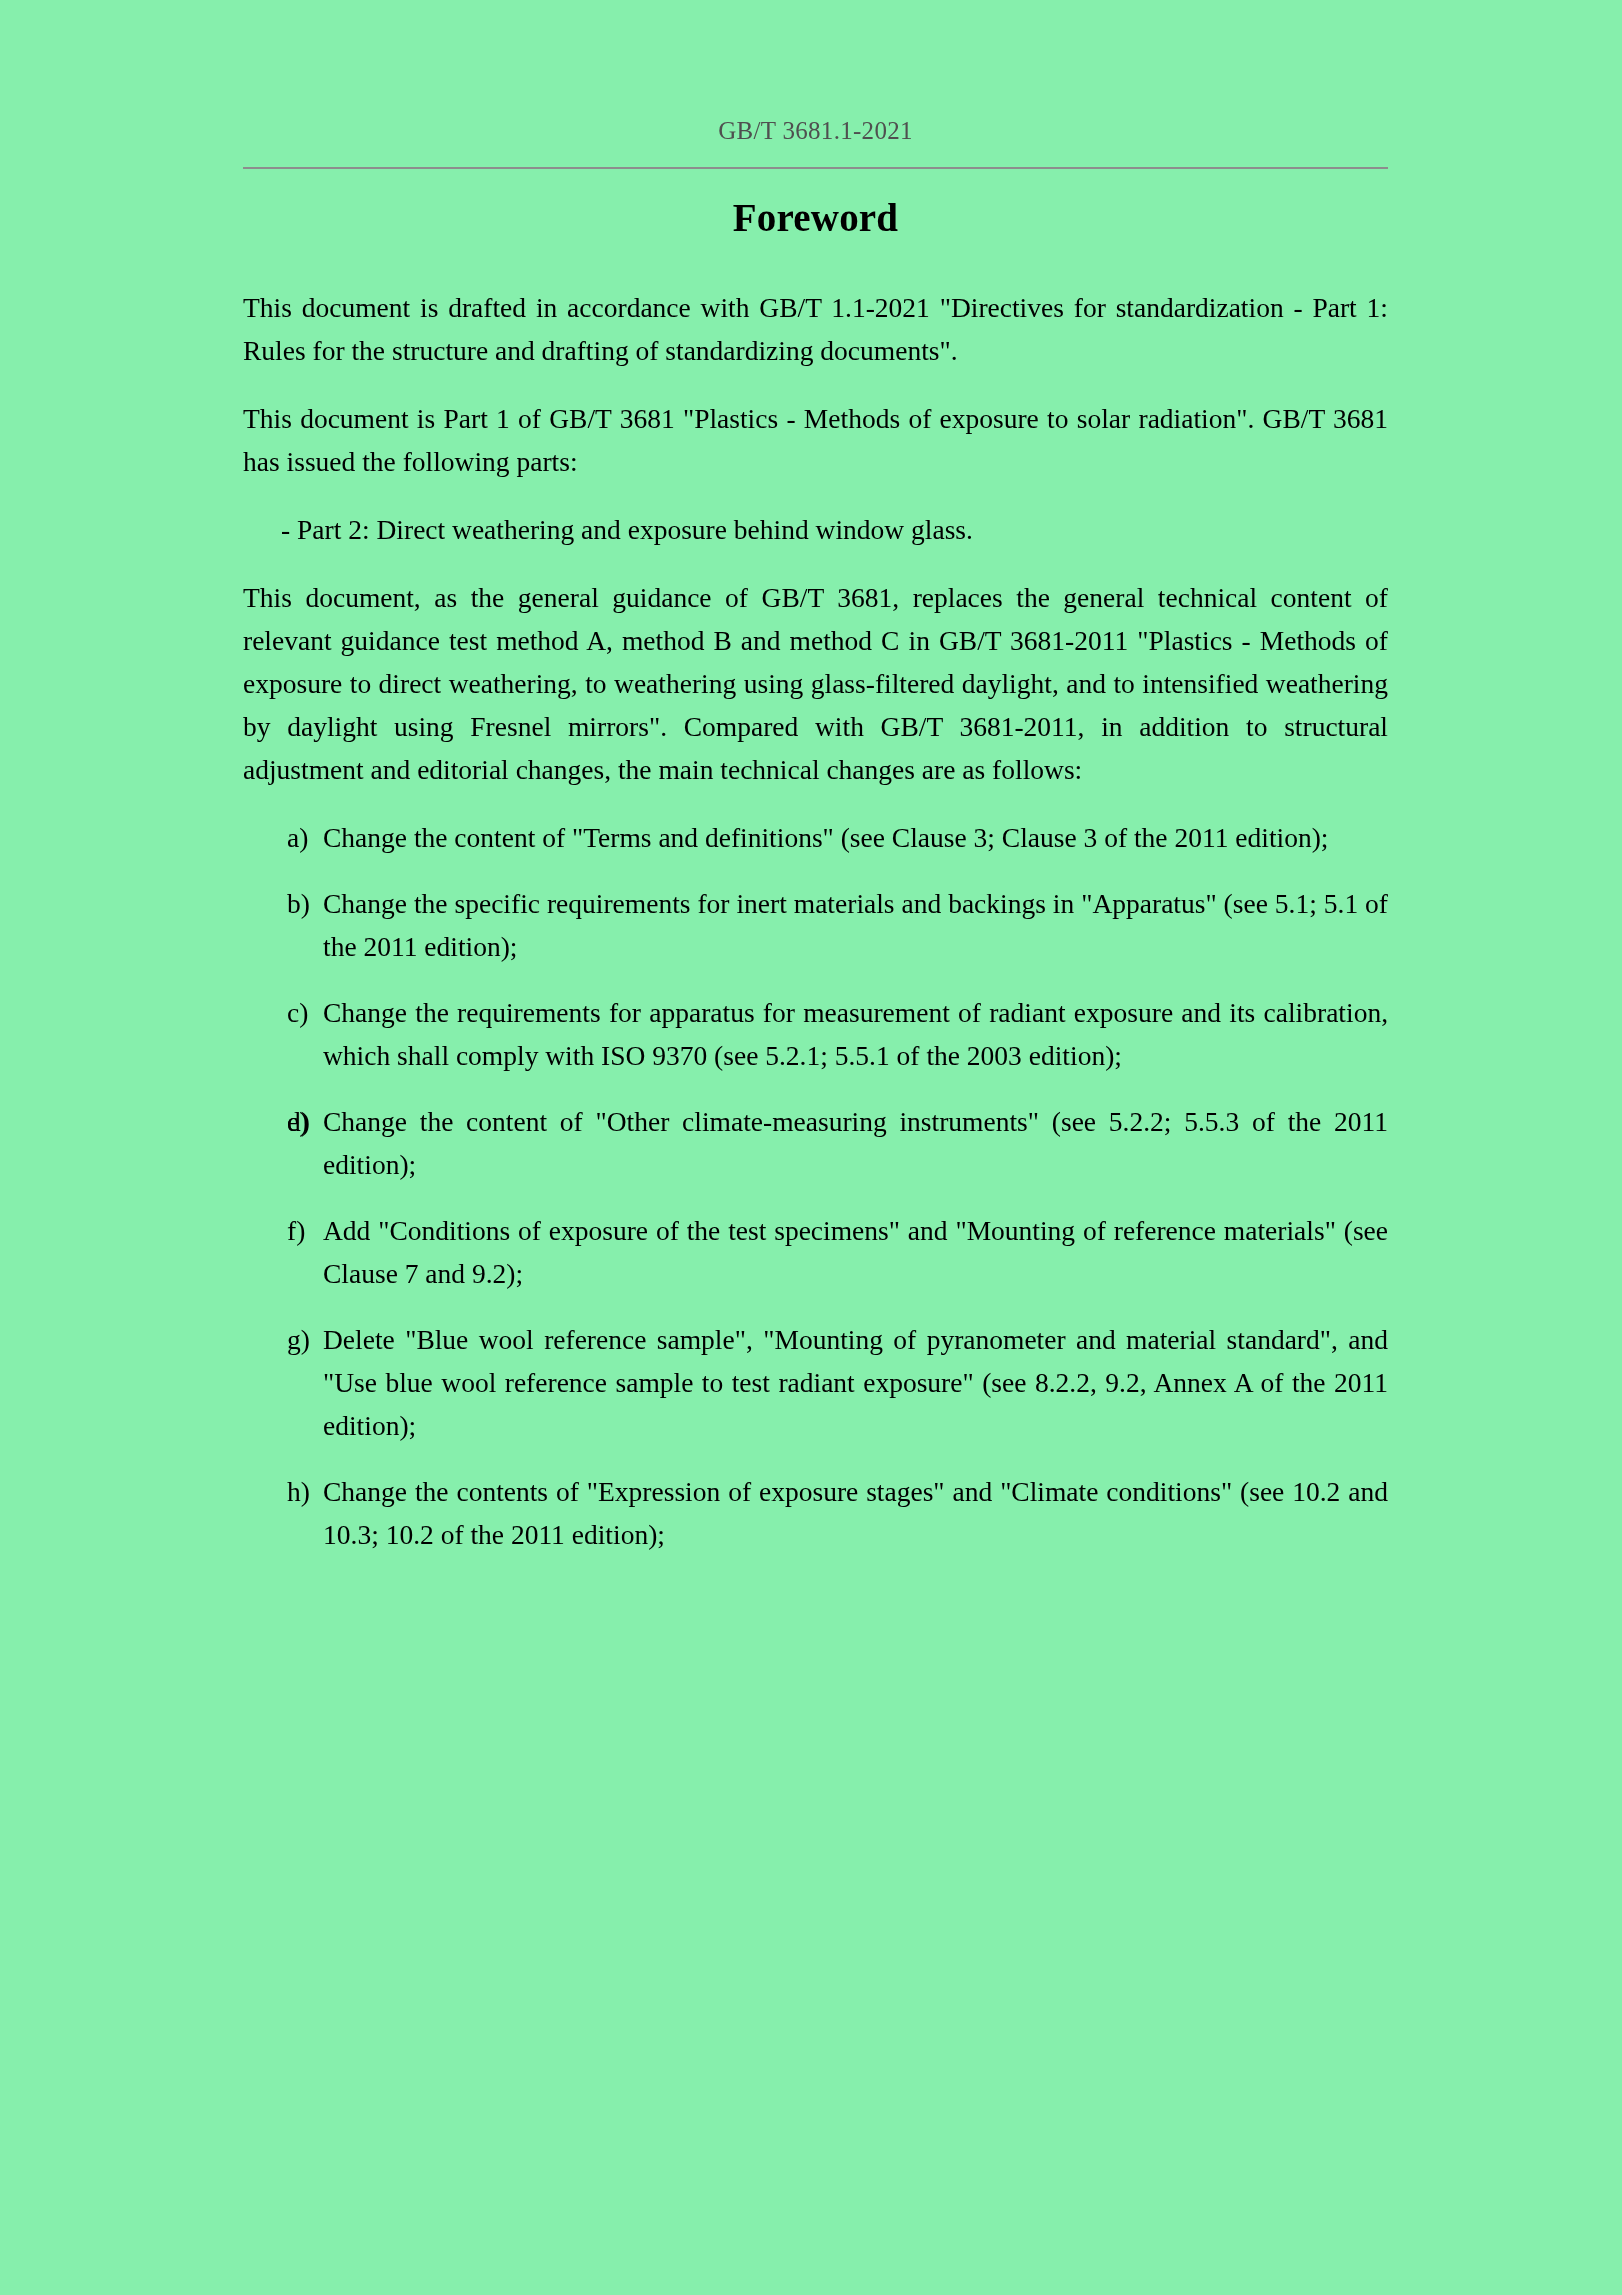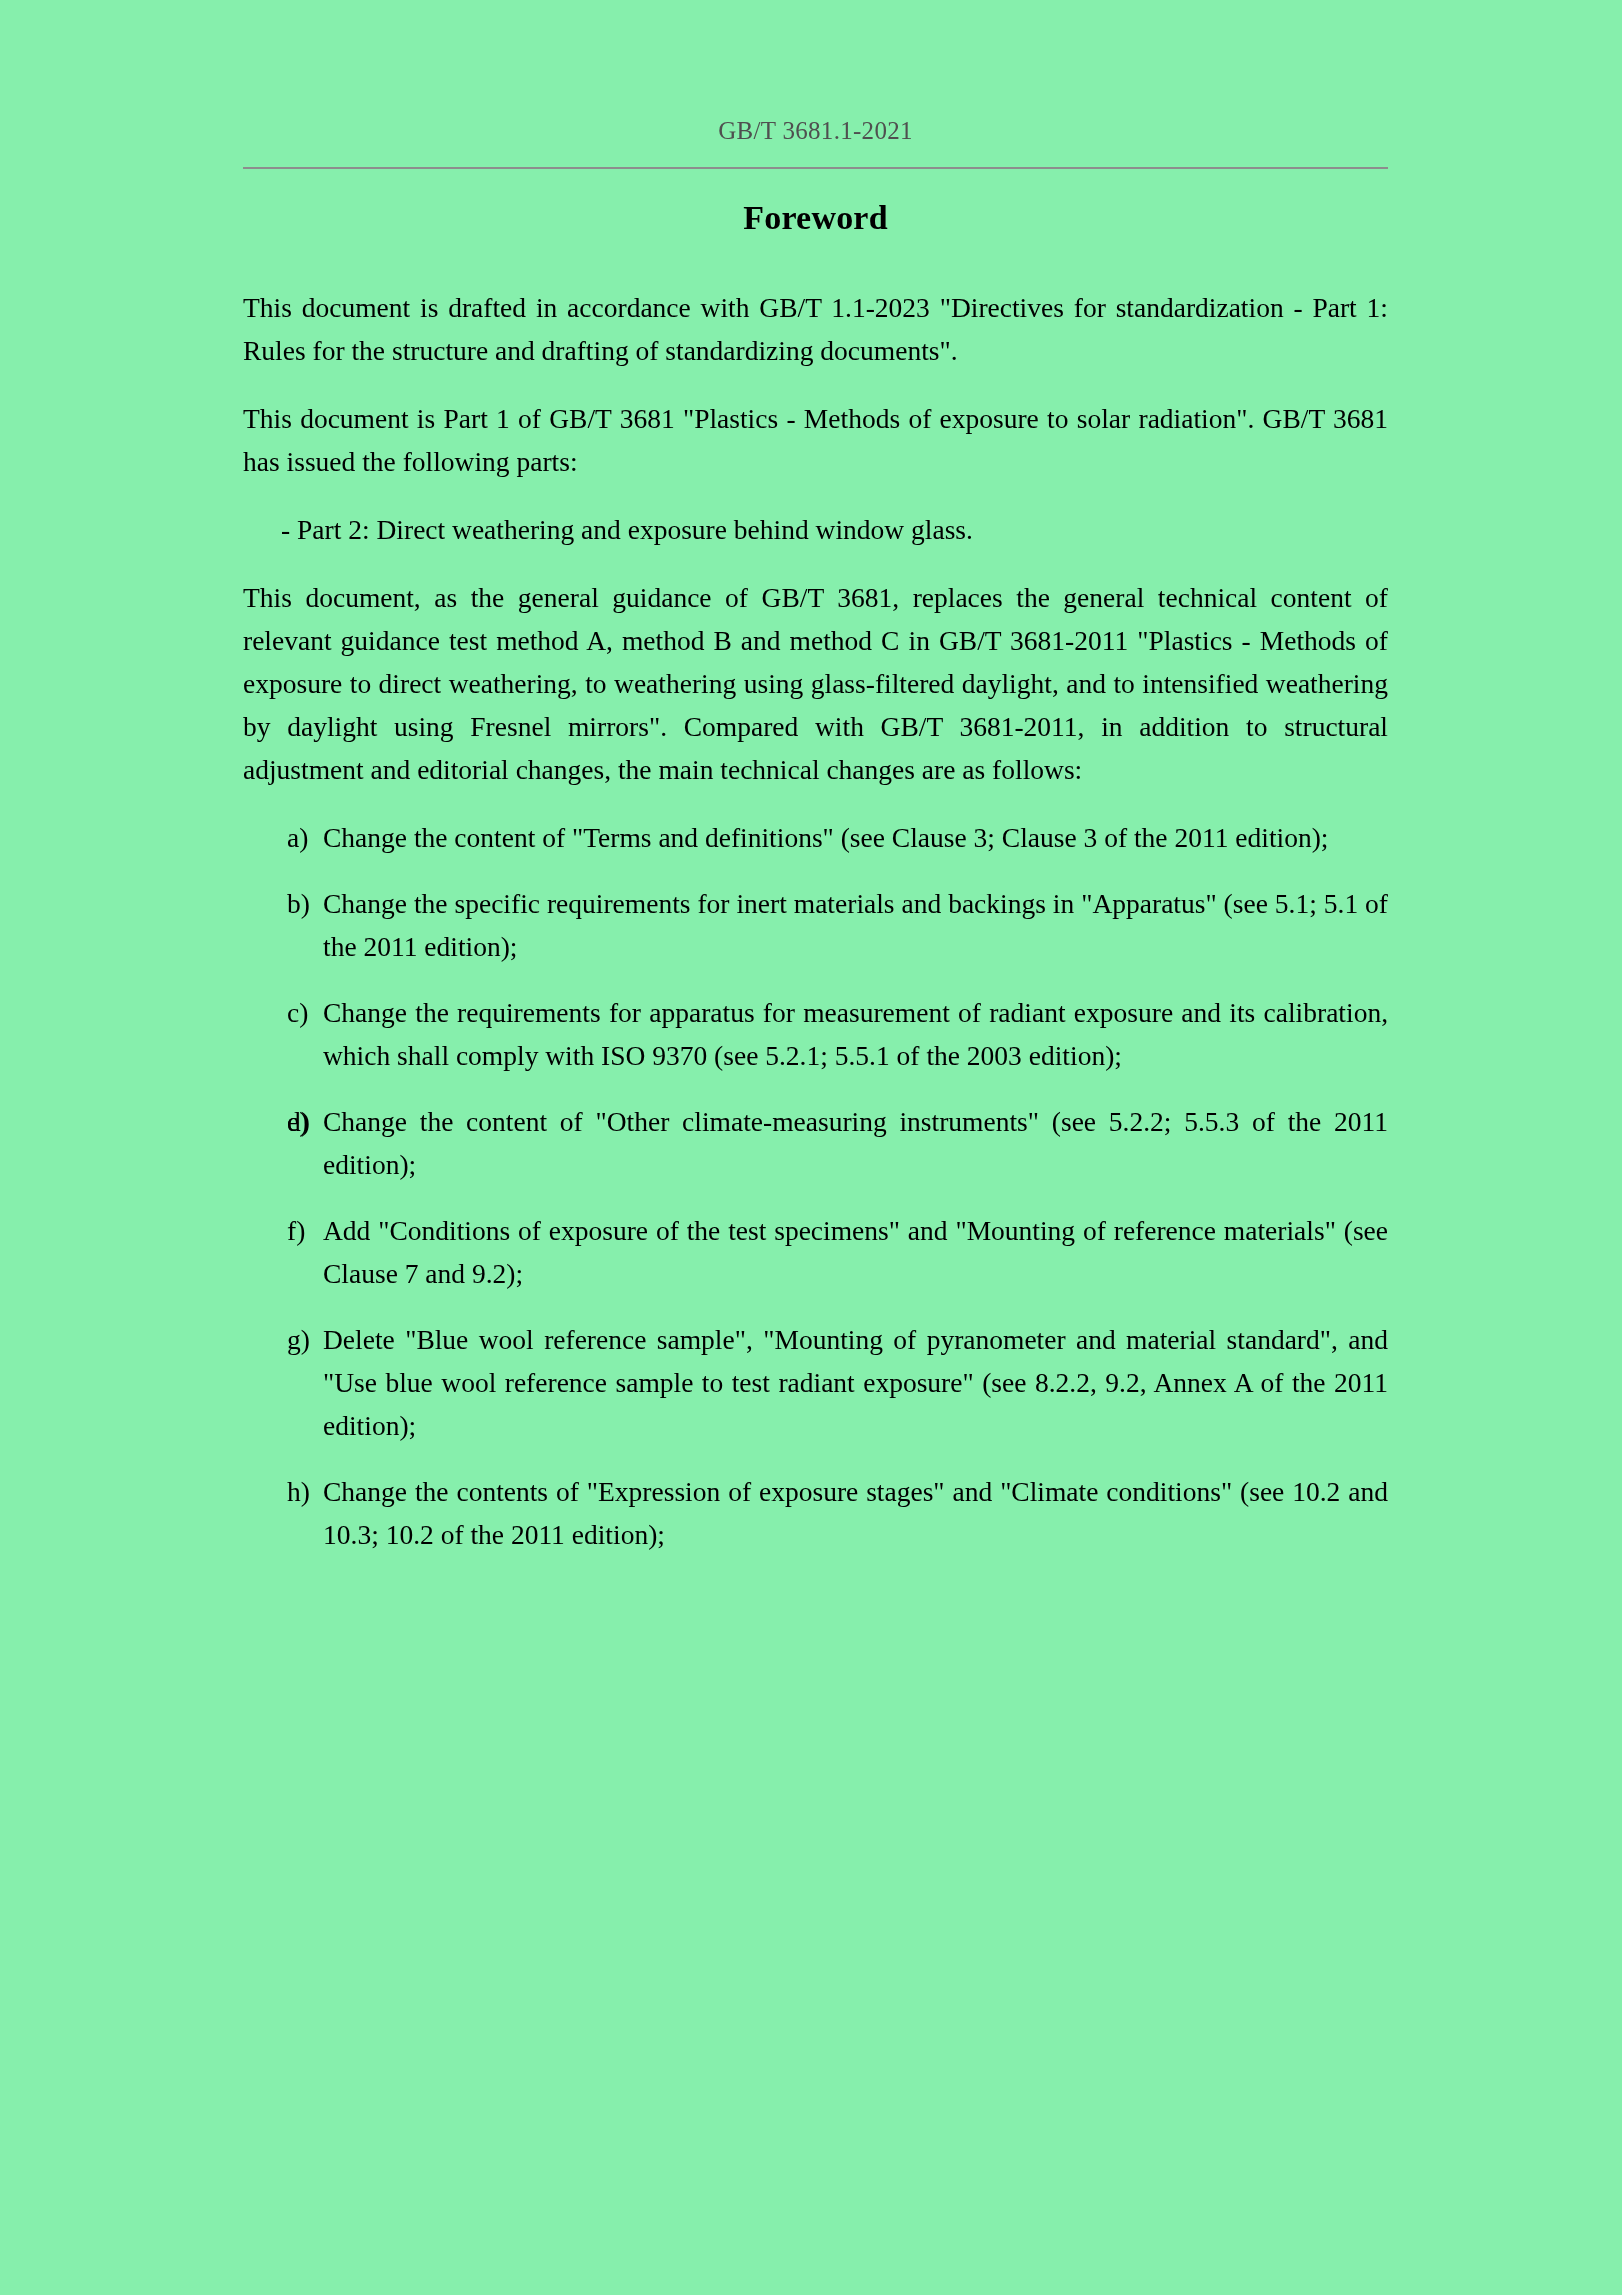--- a/index.html
+++ b/index.html
@@ -45,21 +45,21 @@
   
   .doc-body {
     position: absolute;
     left: 243px;
     top: 197px;
     width: 1145px;
   }
 
   h1.doc-title {
     margin: 0 0 47px 0;
-    font-size: 34px;
+    font-size: 39px;
     line-height: 42px;
     font-weight: bold;
     text-align: center;
     letter-spacing: 0.2px;
   }
 
   p.para {
     margin: 0 0 25px 0;
     font-size: 27.5px;
     line-height: 43px;
@@ -155,21 +155,21 @@
 
   <div class="page-header">
     <div class="hdr-text">GB/T 3681.1-2021</div>
     <div class="hdr-rule"></div>
   </div>
 
   <div class="doc-body">
 
     <h1 class="doc-title">Foreword</h1>
 
-    <p class="para">This document is drafted in accordance with GB/T 1.1-2023 "Directives for standardization - Part 1: Rules for the structure and drafting of standardizing documents".</p>
+    <p class="para">This document is drafted in accordance with GB/T 1.1-2021 "Directives for standardization - Part 1: Rules for the structure and drafting of standardizing documents".</p>
 
     <p class="para">This document is Part 1 of GB/T 3681 "Plastics - Methods of exposure to solar radiation". GB/T 3681 has issued the following parts:</p>
 
     <ul class="part-list">
       <li>- Part 2: Direct weathering and exposure behind window glass.</li>
     </ul>
 
     <p class="para">This document, as the general guidance of GB/T 3681, replaces the general technical content of relevant guidance test method A, method B and method C in GB/T 3681-2011 "Plastics - Methods of exposure to direct weathering, to weathering using glass-filtered daylight, and to intensified weathering by daylight using Fresnel mirrors". Compared with GB/T 3681-2011, in addition to structural adjustment and editorial changes, the main technical changes are as follows:</p>
 
     <ol class="change-list">

